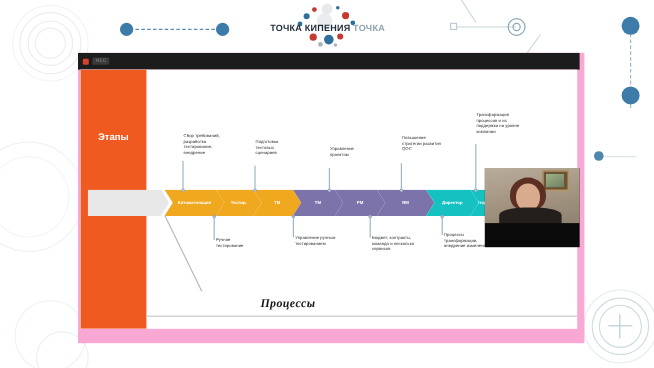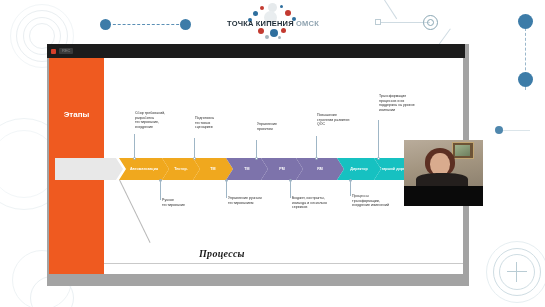--- a/index.html
+++ b/index.html
@@ -70,23 +70,23 @@
     font-weight: bold;
     letter-spacing: 0.2px;
     color: #1d2b36;
     white-space: nowrap;
   }
   #logo-text .city { color: #8fa3b0; font-weight: bold; }
 
   
   #video-frame {
     position: absolute;
-    left: 47px; top: 44px;
+    left: 65px; top: 44px;
     width: 422px; height: 242px;
-    background: #a3a3a3;
+    background: #f9a8d4;
     overflow: hidden;
   }
   #video-topbar {
     position: absolute;
     left: 0; top: 0;
     width: 418px; height: 14px;
     background: #1c1c1c;
     display: flex; align-items: center;
     padding-left: 4px;
   }
@@ -304,21 +304,21 @@
       <div class="ldot" style="left:67px; top:8px;  width:6px;  height:6px; background:#c33a30;"></div>
       <div class="ldot" style="left:46px; top:9px;  width:13px; height:13px; background:#e9edef;"></div>
       <div class="ldot" style="left:30px; top:16px; width:4px;  height:4px; background:#2f6f9e;"></div>
       <div class="ldot" style="left:74px; top:15px; width:4px;  height:4px; background:#2f6f9e;"></div>
       <div class="ldot" style="left:40px; top:26px; width:6px;  height:6px; background:#c33a30;"></div>
       <div class="ldot" style="left:52px; top:27px; width:8px;  height:8px; background:#2f6f9e;"></div>
       <div class="ldot" style="left:63px; top:26px; width:5px;  height:5px; background:#c33a30;"></div>
       <div class="ldot" style="left:47px; top:33px; width:4px;  height:4px; background:#a8b6bf;"></div>
       <div class="ldot" style="left:60px; top:34px; width:3px;  height:3px; background:#a8b6bf;"></div>
     </div>
-    <div id="logo-text"><span>ТОЧКА КИПЕНИЯ</span> <span class="city">ОМСК</span></div>
+    <div id="logo-text"><span>ТОЧКА КИПЕНИЯ</span> <span class="city">ТОЧКА</span></div>
   </div>
 
   <div id="video-frame">
 
     <div id="video-topbar">
       <div id="rec-dot"></div>
       <div id="rec-label">REC</div>
     </div>
 
     <div id="slide">

